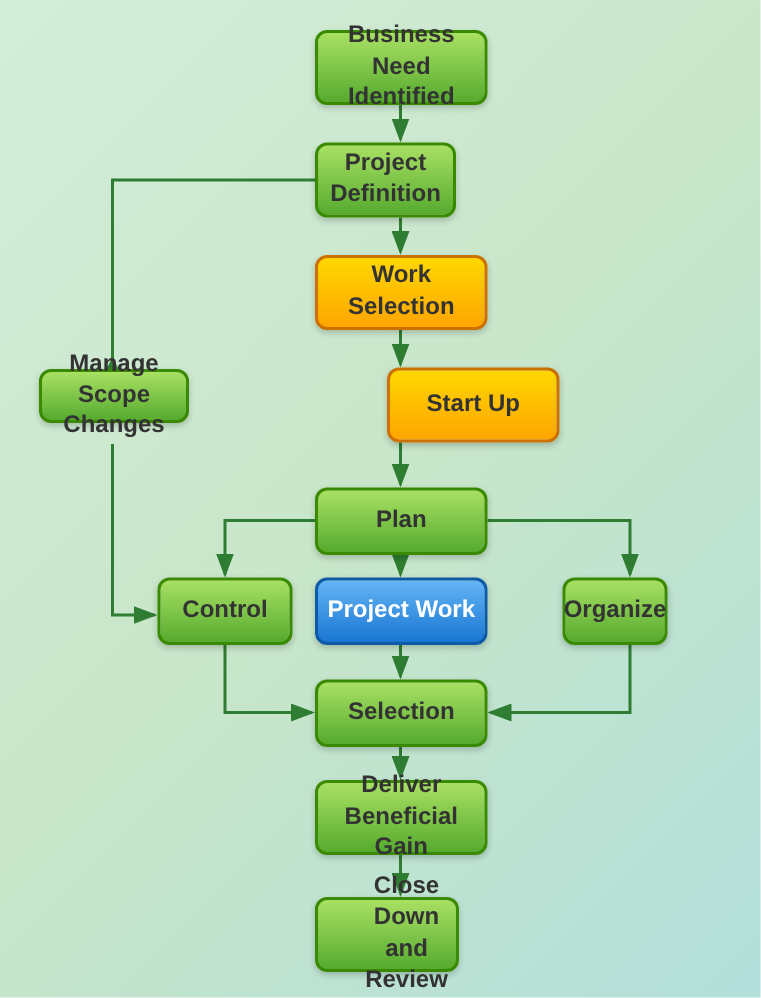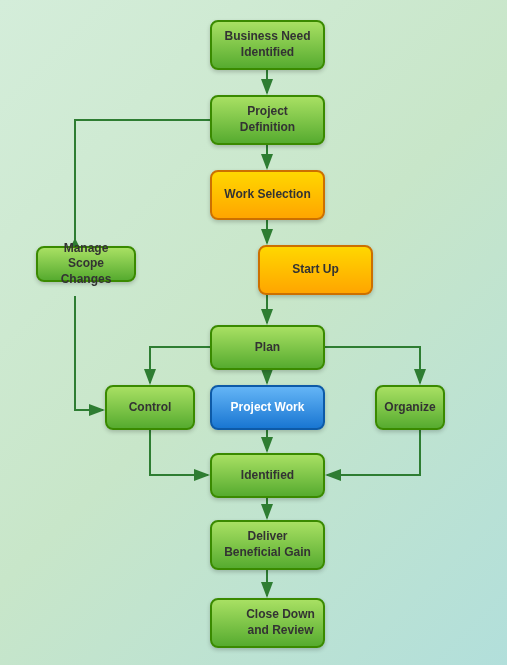--- a/index.html
+++ b/index.html
@@ -21,21 +21,21 @@
     }
 
     
     .node {
       position: absolute;
       border-radius: 8px;
       display: flex;
       align-items: center;
       justify-content: center;
       text-align: center;
-      font-size: 12px;
+      font-size: 16px;
       font-weight: bold;
       color: #333;
       border: 2px solid;
       padding: 4px 6px;
       line-height: 1.3;
     }
 
     .node-green {
       background: linear-gradient(180deg, #a8e063 0%, #56ab2f 100%);
       border-color: #3a8a00;
@@ -106,35 +106,35 @@
 
     <path d="M210,120 L75,120 L75,246" stroke="#2e7d32" stroke-width="2" fill="none"></path>
 
     <path d="M75,296 L75,410 L103,410" stroke="#2e7d32" stroke-width="2" fill="none" marker-end="url(#arrowhead)"></path>
 
     <polygon points="71,246 75,238 79,246" fill="#2e7d32"></polygon>
   </svg>
 
   <div class="node node-green" style="left:210px; top:20px; width:115px; height:50px;">Business Need Identified</div>
 
-  <div class="node node-green" style="left:210px; top:95px; width:115px; height:50px;">Project Definition</div>
+  <div class="node node-green" style="left:210px; top:95px; width:94px; height:50px;">Project Definition</div>
 
   <div class="node node-orange" style="left:210px; top:170px; width:115px; height:50px;">Work Selection</div>
 
   <div class="node node-orange" style="left:210px; top:245px; width:115px; height:50px;margin-left:48px;">Start Up</div>
 
-  <div class="node node-green" style="left:36px; top:246px; width:100px; height:36px;text-align:center;">Manage Scope Changes</div>
+  <div class="node node-green" style="left:26px; top:246px; width:100px; height:36px;text-align:center;">Manage Scope Changes</div>
 
   <div class="node node-green" style="left:210px; top:325px; width:115px; height:45px;">Plan</div>
 
   <div class="node node-green" style="left:105px; top:385px; width:90px; height:45px;">Control</div>
 
   <div class="node node-blue" style="left:210px; top:385px; width:115px; height:45px;">Project Work</div>
 
   <div class="node node-green" style="left:375px; top:385px; width:70px; height:45px;">Organize</div>
 
-  <div class="node node-green" style="left:210px; top:453px; width:115px; height:45px;">Identified</div>
+  <div class="node node-green" style="left:210px; top:453px; width:115px; height:45px;">Selection</div>
 
   <div class="node node-green" style="left:210px; top:520px; width:115px; height:50px;">Deliver Beneficial Gain</div>
 
-  <div class="node node-green" style="left:210px; top:598px; width:115px; height:50px;padding-left:32px;">Close Down and Review</div>
+  <div class="node node-green" style="left:210px; top:598px; width:96px; height:50px;padding-left:32px;">Close Down and Review</div>
 
 </div>
 
 </body></html>

